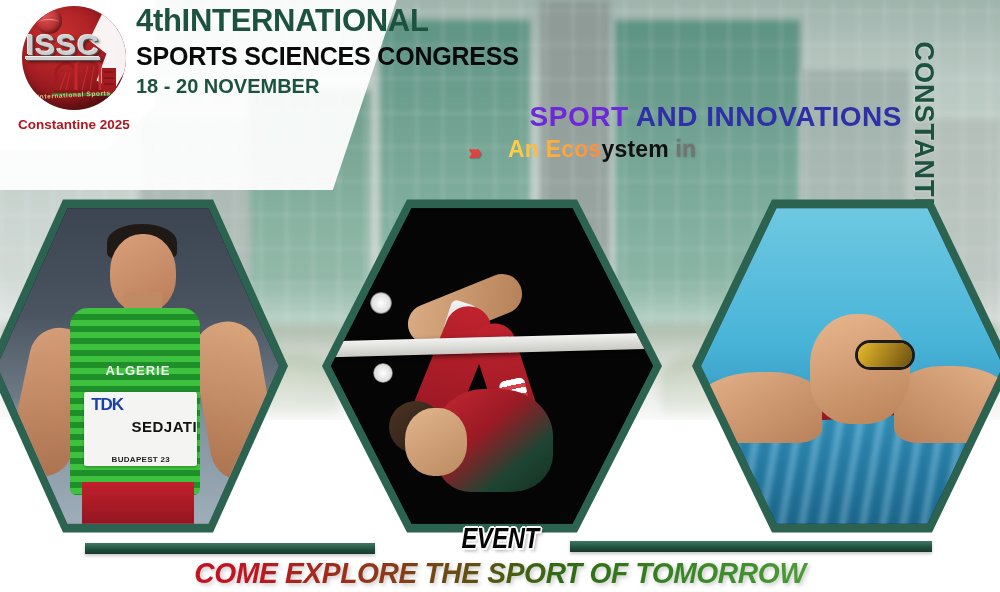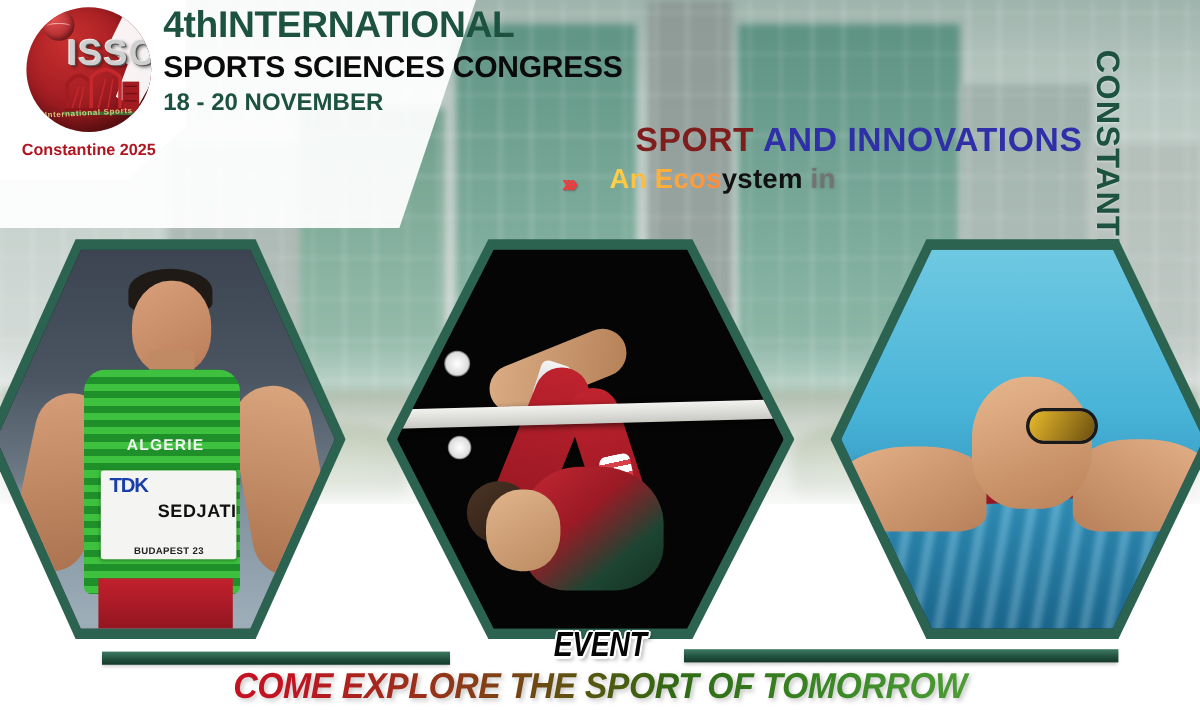--- a/index.html
+++ b/index.html
@@ -102,24 +102,25 @@
   #logo .swoosh{
     position:absolute;right:-4px;top:4px;width:62px;height:84px;
     background:#ffffff;
     clip-path:polygon(58% 0,100% 6%,100% 62%,74% 96%,46% 84%,62% 52%,34% 36%);
     opacity:.95;
   }
   #logo .bridge{
     position:absolute;left:30px;top:44px;width:68px;height:46px;
   }
   #logo .issc{
-    position:absolute;left:4px;top:22px;width:104px;text-align:right;
+    position:absolute;left:4px;top:22px;width:104px;text-align:left;
     font-family:"Liberation Sans",sans-serif;font-weight:bold;font-size:30px;
     letter-spacing:1px;color:#cfcfcf;
     text-shadow:1px 1px 0 #555, -1px -1px 0 #eee, 2px 2px 3px rgba(0,0,0,.55);
+    text-decoration:underline;
   }
   #logo .arc{
     position:absolute;left:8px;top:76px;width:88px;height:26px;
     font-size:6.5px;color:#e9d38a;font-weight:bold;letter-spacing:.6px;
     text-align:center;line-height:26px;opacity:.9;
     transform:rotate(-3deg);
   }
   #logo .city{
     position:absolute;left:0;bottom:0;width:124px;text-align:center;
     font-size:13.5px;font-weight:bold;color:#b01521;
@@ -131,21 +132,21 @@
   #hdr .l1{font-size:31px;font-weight:bold;color:#1d5240;letter-spacing:-0.3px;line-height:38px;white-space:nowrap;}
   #hdr .l2{font-size:25px;font-weight:bold;color:#0a0a0a;letter-spacing:-0.2px;line-height:32px;white-space:nowrap;}
   #hdr .l3{font-size:20px;font-weight:bold;color:#1d5240;letter-spacing:0px;line-height:28px;white-space:nowrap;}
 
   
   #theme{position:absolute;left:460px;top:100px;width:470px;}
   #theme .line1{
     font-size:28px;font-weight:bold;line-height:34px;white-space:nowrap;
     text-align:right;padding-right:28px;letter-spacing:.5px;
   }
-  #theme .line1 .sport{color:#7f1d1d;}
+  #theme .line1 .sport{color:#6d28d9;}
   #theme .line1 .andinno{color:#2f2fa8;}
   #theme .line2{
     position:relative;font-size:23px;font-weight:bold;line-height:30px;white-space:nowrap;
     padding-left:48px;letter-spacing:.2px;
   }
   #theme .line2 .eco{
     background:linear-gradient(90deg,#ffd24a 0%,#ffb038 45%,#ff8a3c 100%);
     -webkit-background-clip:text;background-clip:text;color:transparent;
   }
   #theme .line2 .ystem{color:#111111;}

